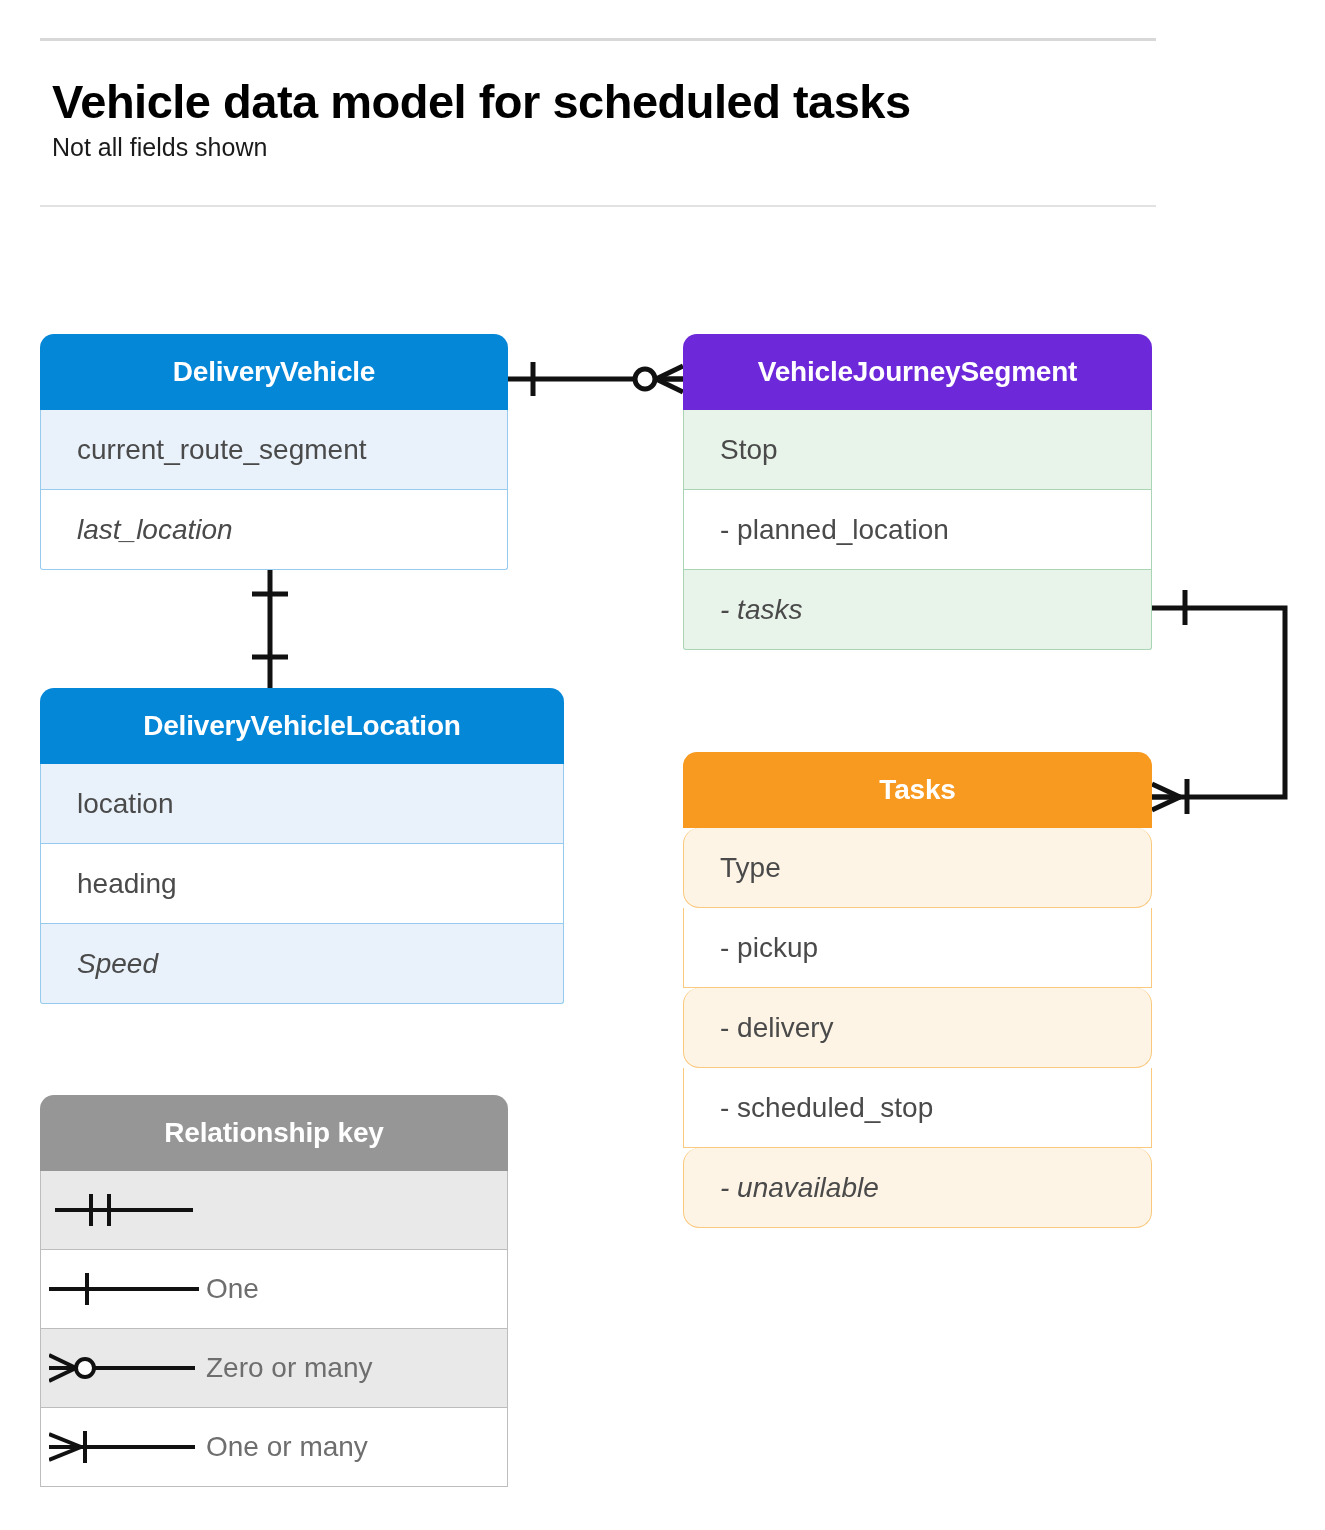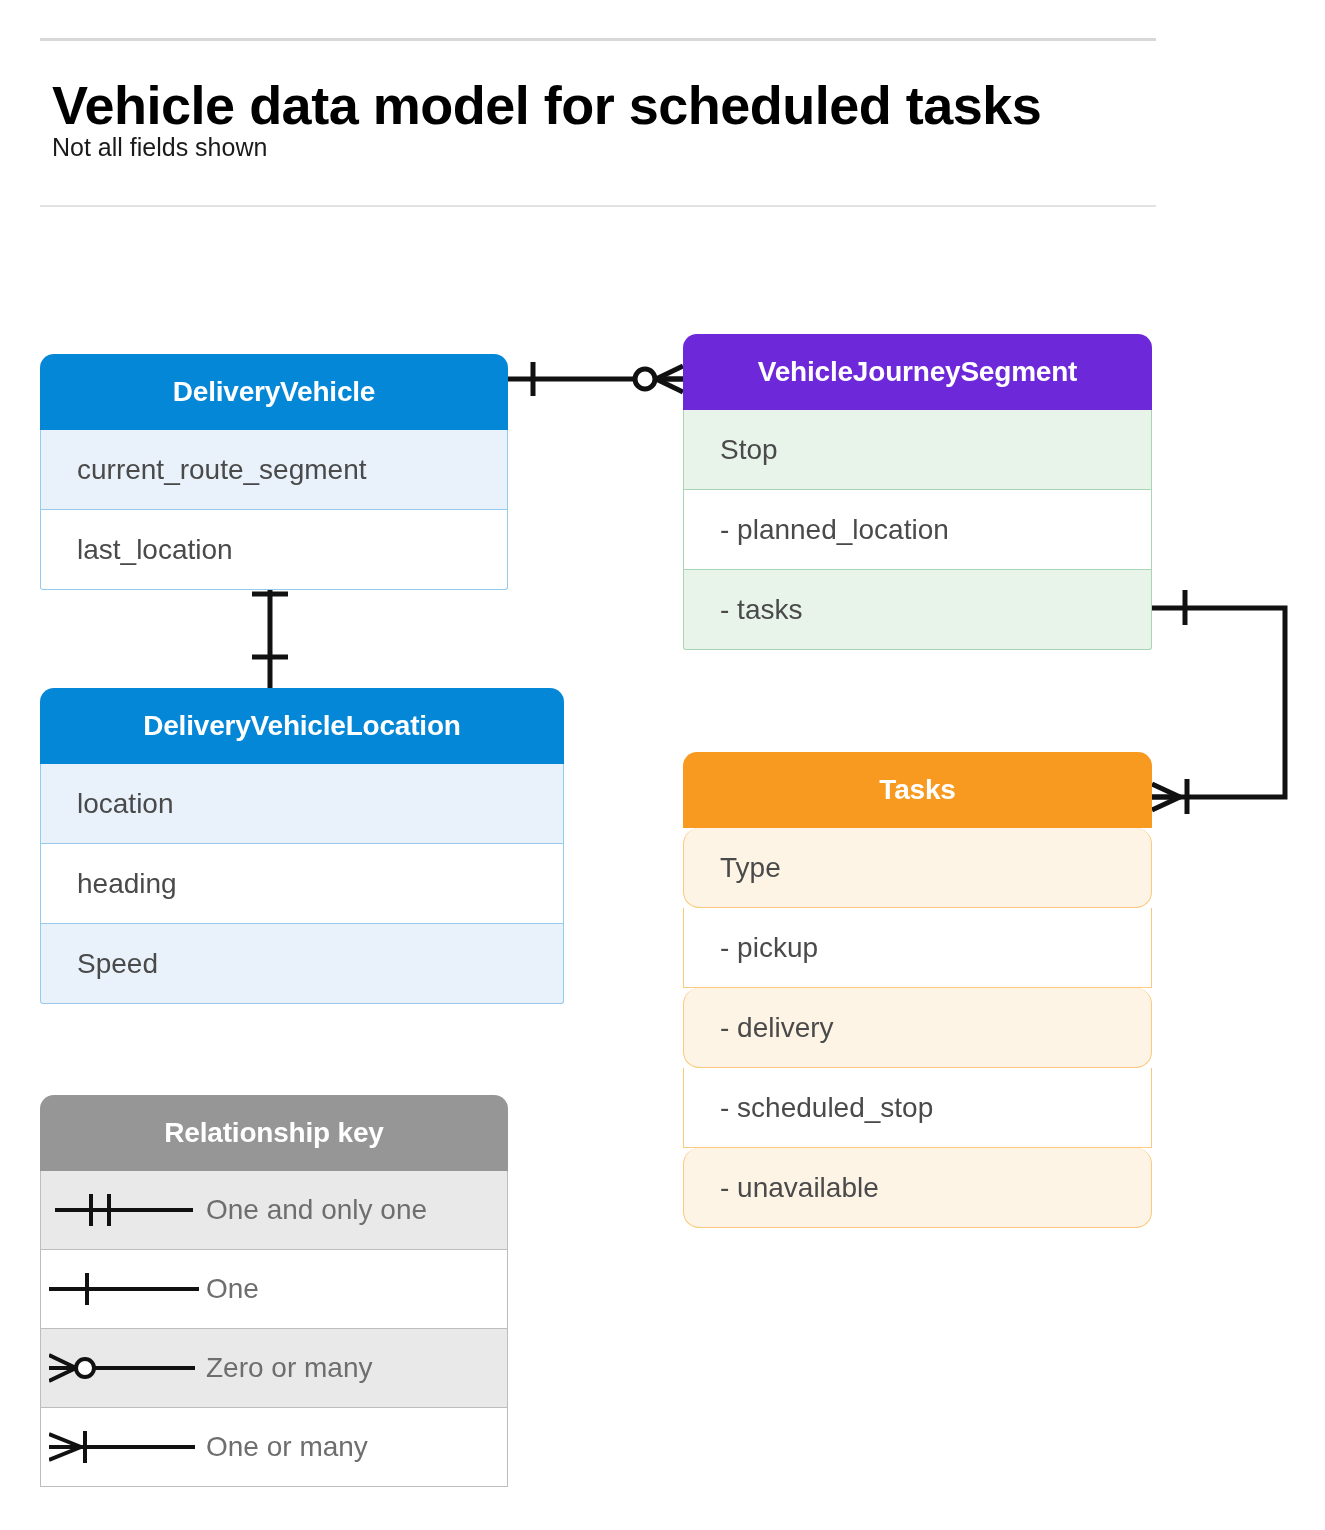--- a/index.html
+++ b/index.html
@@ -29,21 +29,21 @@
     left: 40px;
     top: 205px;
     width: 1116px;
     height: 2px;
     background: #e2e2e2;
   }
   #page-title {
     position: absolute;
     left: 52px;
     top: 74px;
-    font-size: 54px;
+    font-size: 47px;
     font-weight: bold;
     color: #000000;
     letter-spacing: -0.5px;
     white-space: nowrap;
   }
   #page-subtitle {
     position: absolute;
     left: 52px;
     top: 133px;
     font-size: 25px;
@@ -76,20 +76,21 @@
     align-items: center;
     padding-left: 36px;
     font-size: 28px;
     color: #4a4a4a;
     white-space: nowrap;
     border-style: solid;
     border-width: 0 1.5px 1.5px 1.5px;
   }
   .entity-row:last-child {
     border-radius: 0 0 3px 3px;
+    font-style: italic;
   }
 
   
   .theme-blue .entity-header { background: #0587d8; }
   .theme-blue .entity-row { border-color: #97cbee; background: #ffffff; }
   .theme-blue .entity-row.alt { background: #e9f2fb; }
 
   
   .theme-green .entity-header { background: #6d28d9; }
   .theme-green .entity-row { border-color: #a9d5b4; background: #ffffff; }
@@ -97,21 +98,21 @@
 
   
   .theme-orange .entity-header { background: #f89a20; }
   .theme-orange .entity-row { border-color: #fac97e; background: #ffffff; }
   .theme-orange .entity-row.alt { background: #fdf4e6; border-radius: 16px; }
 
   
   .theme-gray .entity-header { background: #969696; }
 
   
-  #entity-delivery-vehicle { left: 40px; top: 354px; width: 468px; }
+  #entity-delivery-vehicle { left: 40px; top: 334px; width: 468px; }
   #entity-delivery-vehicle-location { left: 40px; top: 688px; width: 524px; }
   #entity-vehicle-journey-segment { left: 683px; top: 334px; width: 469px; }
   #entity-tasks { left: 683px; top: 752px; width: 469px; }
   #relationship-key { left: 40px; top: 1095px; width: 468px; }
 
   
   .legend-row {
     box-sizing: border-box;
     height: 79px;
     display: flex;
@@ -238,21 +239,20 @@
   <div class="legend-row alt">
     <span class="legend-symbol">
       <svg width="150" height="40" viewBox="0 0 150 40" xmlns="http://www.w3.org/2000/svg">
         <g stroke="#111111" stroke-width="4" fill="none">
           <line x1="6" y1="20" x2="144" y2="20"></line>
           <line x1="42" y1="4" x2="42" y2="36"></line>
           <line x1="60" y1="4" x2="60" y2="36"></line>
         </g>
       </svg>
     </span>
-    <span class="legend-label">One and only one</span>
   </div>
 
   <div class="legend-row">
     <span class="legend-symbol">
       <svg width="150" height="40" viewBox="0 0 150 40" xmlns="http://www.w3.org/2000/svg">
         <g stroke="#111111" stroke-width="4" fill="none">
           <line x1="0" y1="20" x2="150" y2="20"></line>
           <line x1="38" y1="4" x2="38" y2="36"></line>
         </g>
       </svg>

